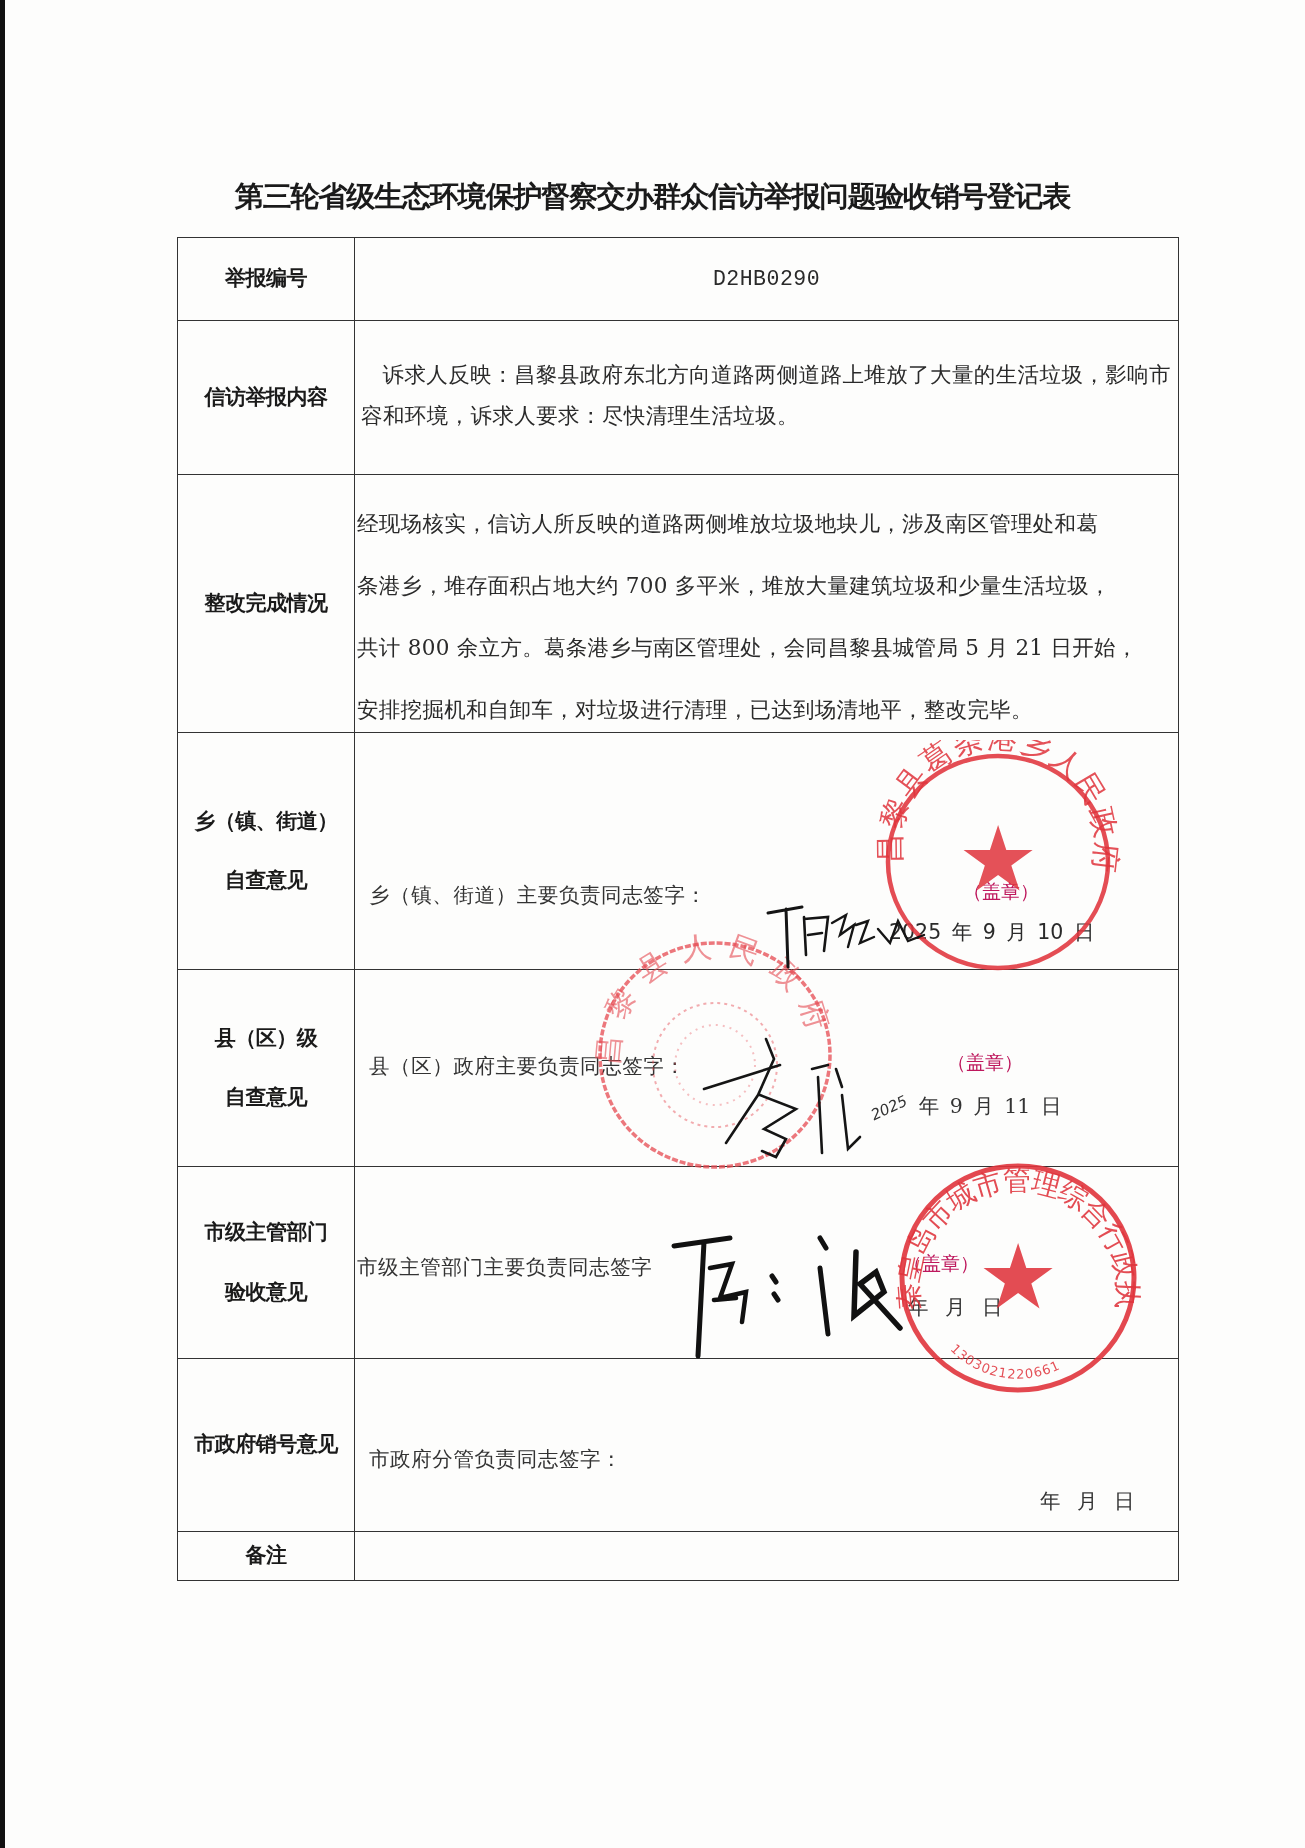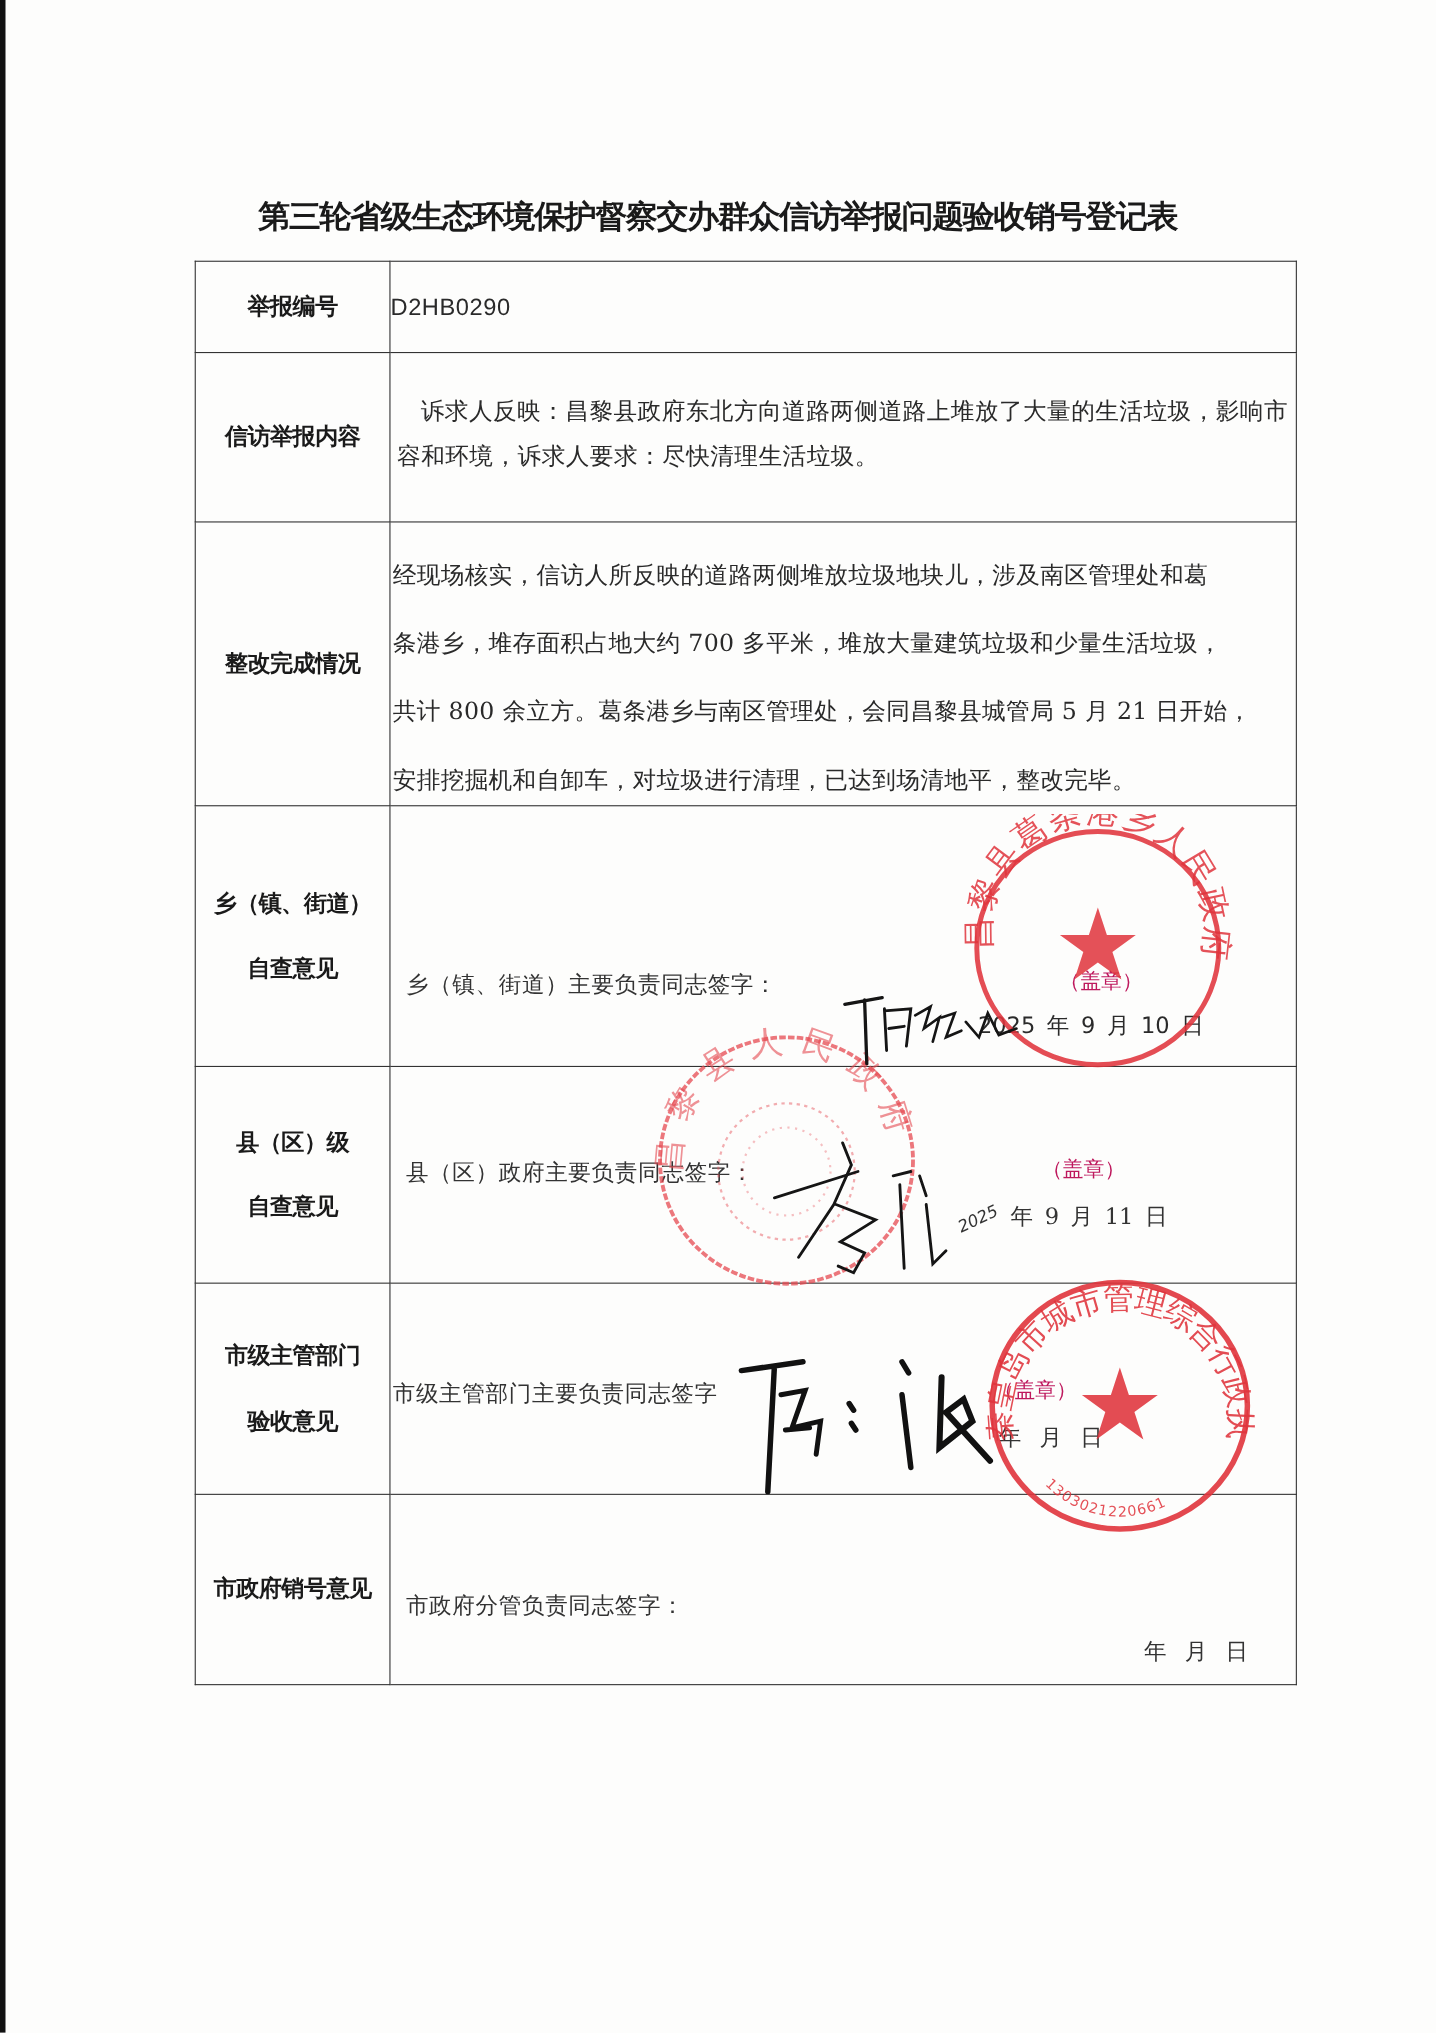--- a/index.html
+++ b/index.html
@@ -19,21 +19,21 @@
     position: absolute; left: 177px; top: 237px; width: 1001px;
     border-collapse: collapse; table-layout: fixed;
   }
   table.form td { border: 1.6px solid #333; padding: 0; vertical-align: middle; }
   td.label {
     width: 177px; text-align: center; font-family: "DejaVu Sans", sans-serif;
     font-weight: bold; font-size: 21px; color: #1a1a1a; letter-spacing: -0.5px; line-height: 1.2;
   }
   td.label .l2 { display: block; margin-top: 34px; }
   td.content { position: relative; font-size: 21.5px; color: #2a2a2a; }
-  .report-no { text-align: left; font-size: 29px; letter-spacing: 0.5px; color: #333; font-family: Liberation Sans, sans-serif; }
+  .report-no { text-align: center; font-size: 29px; letter-spacing: 0.5px; color: #333; font-family: Liberation Mono, monospace; }
   .petition { position: absolute; left: 6px; right: 6px; top: 12px; line-height: 41px; text-indent: 1em; letter-spacing: 0.4px; margin-top: 21px; }
   .rectify { position: absolute; left: 2px; right: 18px; top: 18px; line-height: 62px; letter-spacing: 0.3px; }
   .sig-line { position: absolute; font-size: 20.5px; color: #333; letter-spacing: 0.6px; white-space: nowrap; }
   .seal-mark { position: absolute; font-size: 19px; color: #be185d; white-space: nowrap; }
   .date-line { position: absolute; font-size: 20.5px; color: #333; white-space: nowrap; word-spacing: 4px; }
   .overlay { position: absolute; left: 0; top: 0; width: 1305px; height: 1848px; pointer-events: none; }
   .stamp { position: absolute; }
   .handwriting { position: absolute; }
 </style>
 </head>
@@ -114,20 +114,24 @@
   </tr>
 
   <tr style="height:173px">
     <td class="label">市政府销号意见</td>
     <td class="content">
       <div class="sig-line" style="left:14px; top:86px;">市政府分管负责同志签字：</div>
       <div class="date-line" style="left:685px; top:128px; word-spacing:10px;">年    月     日</div>
     </td>
   </tr>
 
+  <tr style="height:49px">
+    <td class="label">备注</td>
+    <td class="content"></td>
+  </tr>
 </tbody>
   </table>
 
 <div class="overlay">
 
   <svg class="stamp" style="left:873px; top:740px;" width="250" height="240" viewBox="0 0 250 240">
     <defs>
       <path id="arcT" d="M 30 130 A 98 98 0 1 1 220 130"></path>
     </defs>
     <ellipse cx="125" cy="122" rx="110" ry="106" fill="none" stroke="#e0343c" stroke-width="4.5" opacity="0.88"></ellipse>

